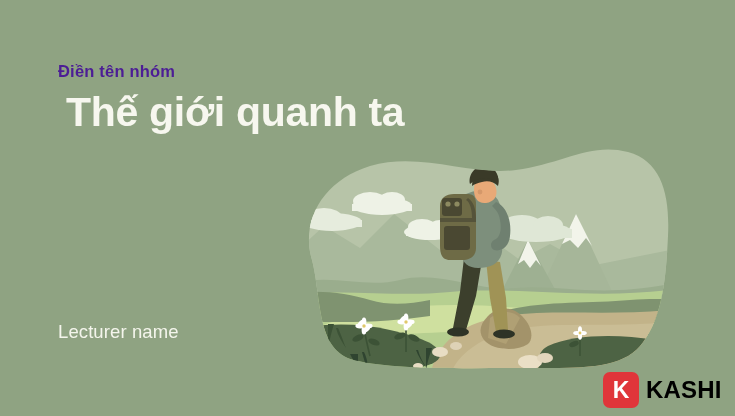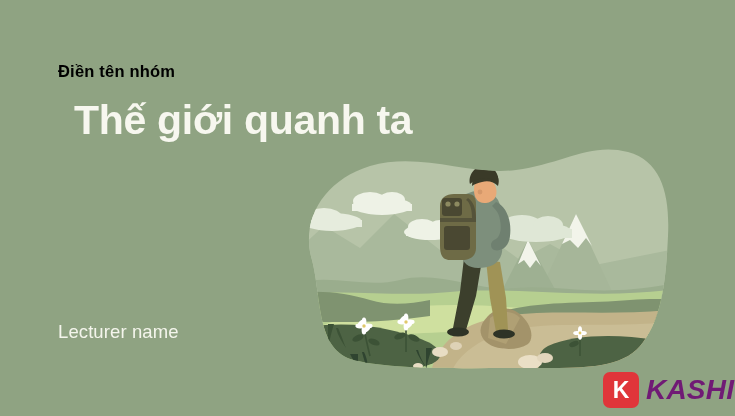--- a/index.html
+++ b/index.html
@@ -19,33 +19,33 @@
   
   .text-block {
     position: absolute;
     left: 58px;
     top: 62px;
     z-index: 6;
   }
   .subtitle {
     font-size: 16.5px;
     font-weight: bold;
-    color: #000000;
+    color: #4c1d95;
     letter-spacing: 0.2px;
     line-height: 1.2;
     margin: 0 0 6px 0;
     white-space: nowrap;
   }
   .title {
     font-size: 41px;
     font-weight: bold;
     color: #f7f7ef;
     letter-spacing: -0.3px;
     line-height: 1.08;
-    margin: 16px;
+    margin: 8px;
     white-space: nowrap;
   }
 
   .footer-block {
     position: absolute;
     left: 58px;
     top: 320px;
     z-index: 6;
   }
   .footer-line {
@@ -88,26 +88,25 @@
     justify-content: center;
   }
   .logo-mark span {
     color: #ffffff;
     font-size: 23px;
     font-weight: bold;
     line-height: 1;
     font-family: "Liberation Sans", sans-serif;
   }
   .logo-text {
-    color: #701a75;
-    font-size: 28px;
+    color: #000000;
+    font-size: 24px;
     font-weight: bold;
     letter-spacing: 0.2px;
     line-height: 1;
-    font-style: italic;
   }
 </style>
 </head>
 <body>
 
 <div id="slide">
 
   <div class="illu">
     <svg viewBox="0 0 380 235" xmlns="http://www.w3.org/2000/svg">
       <defs>

